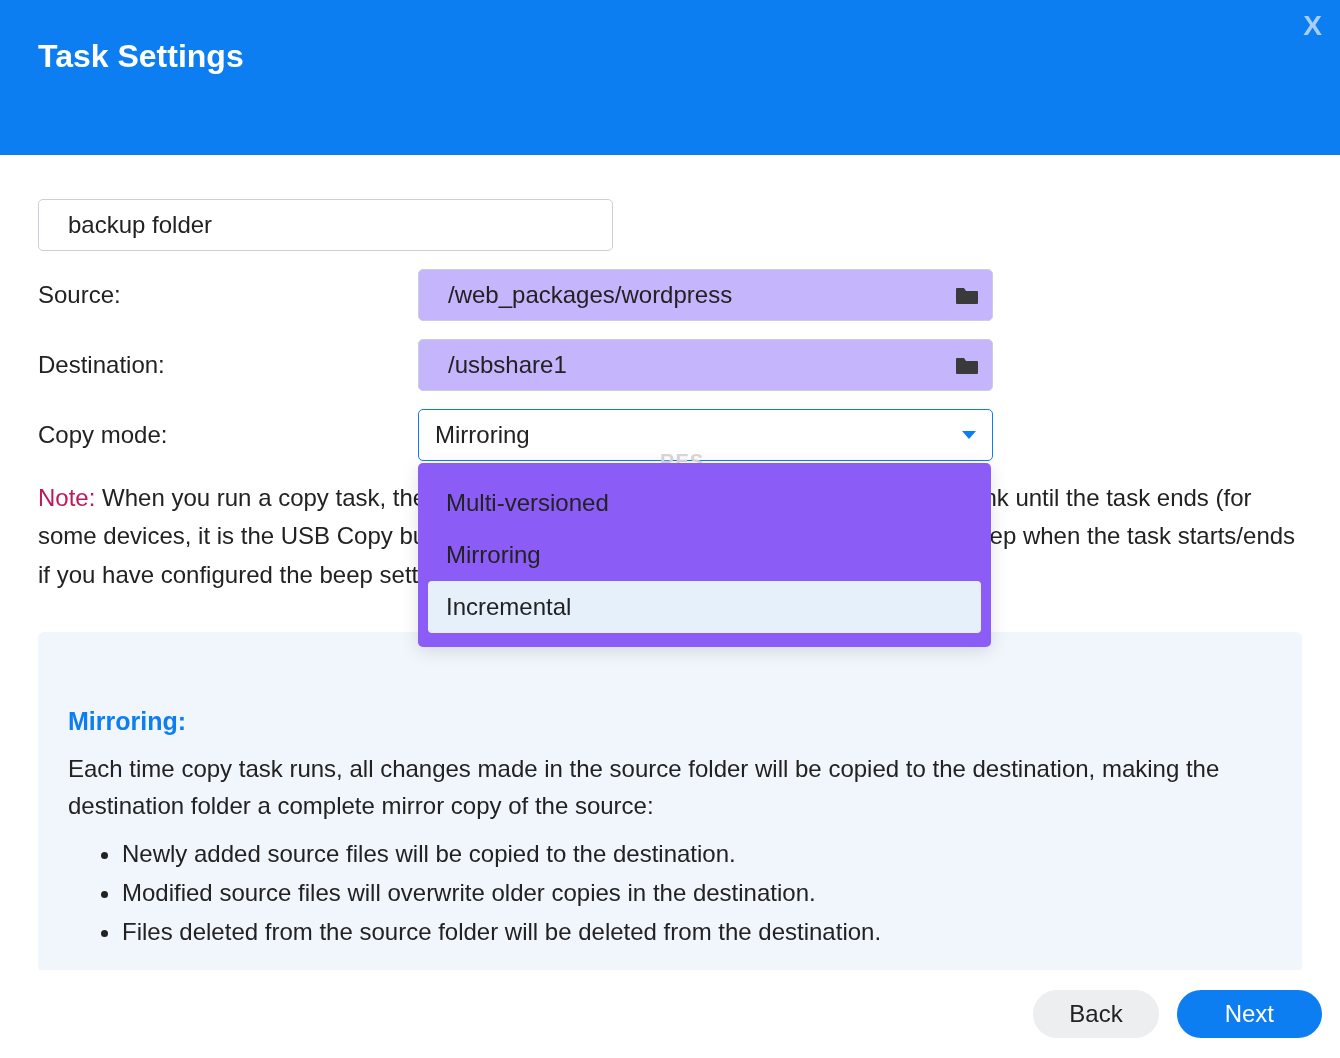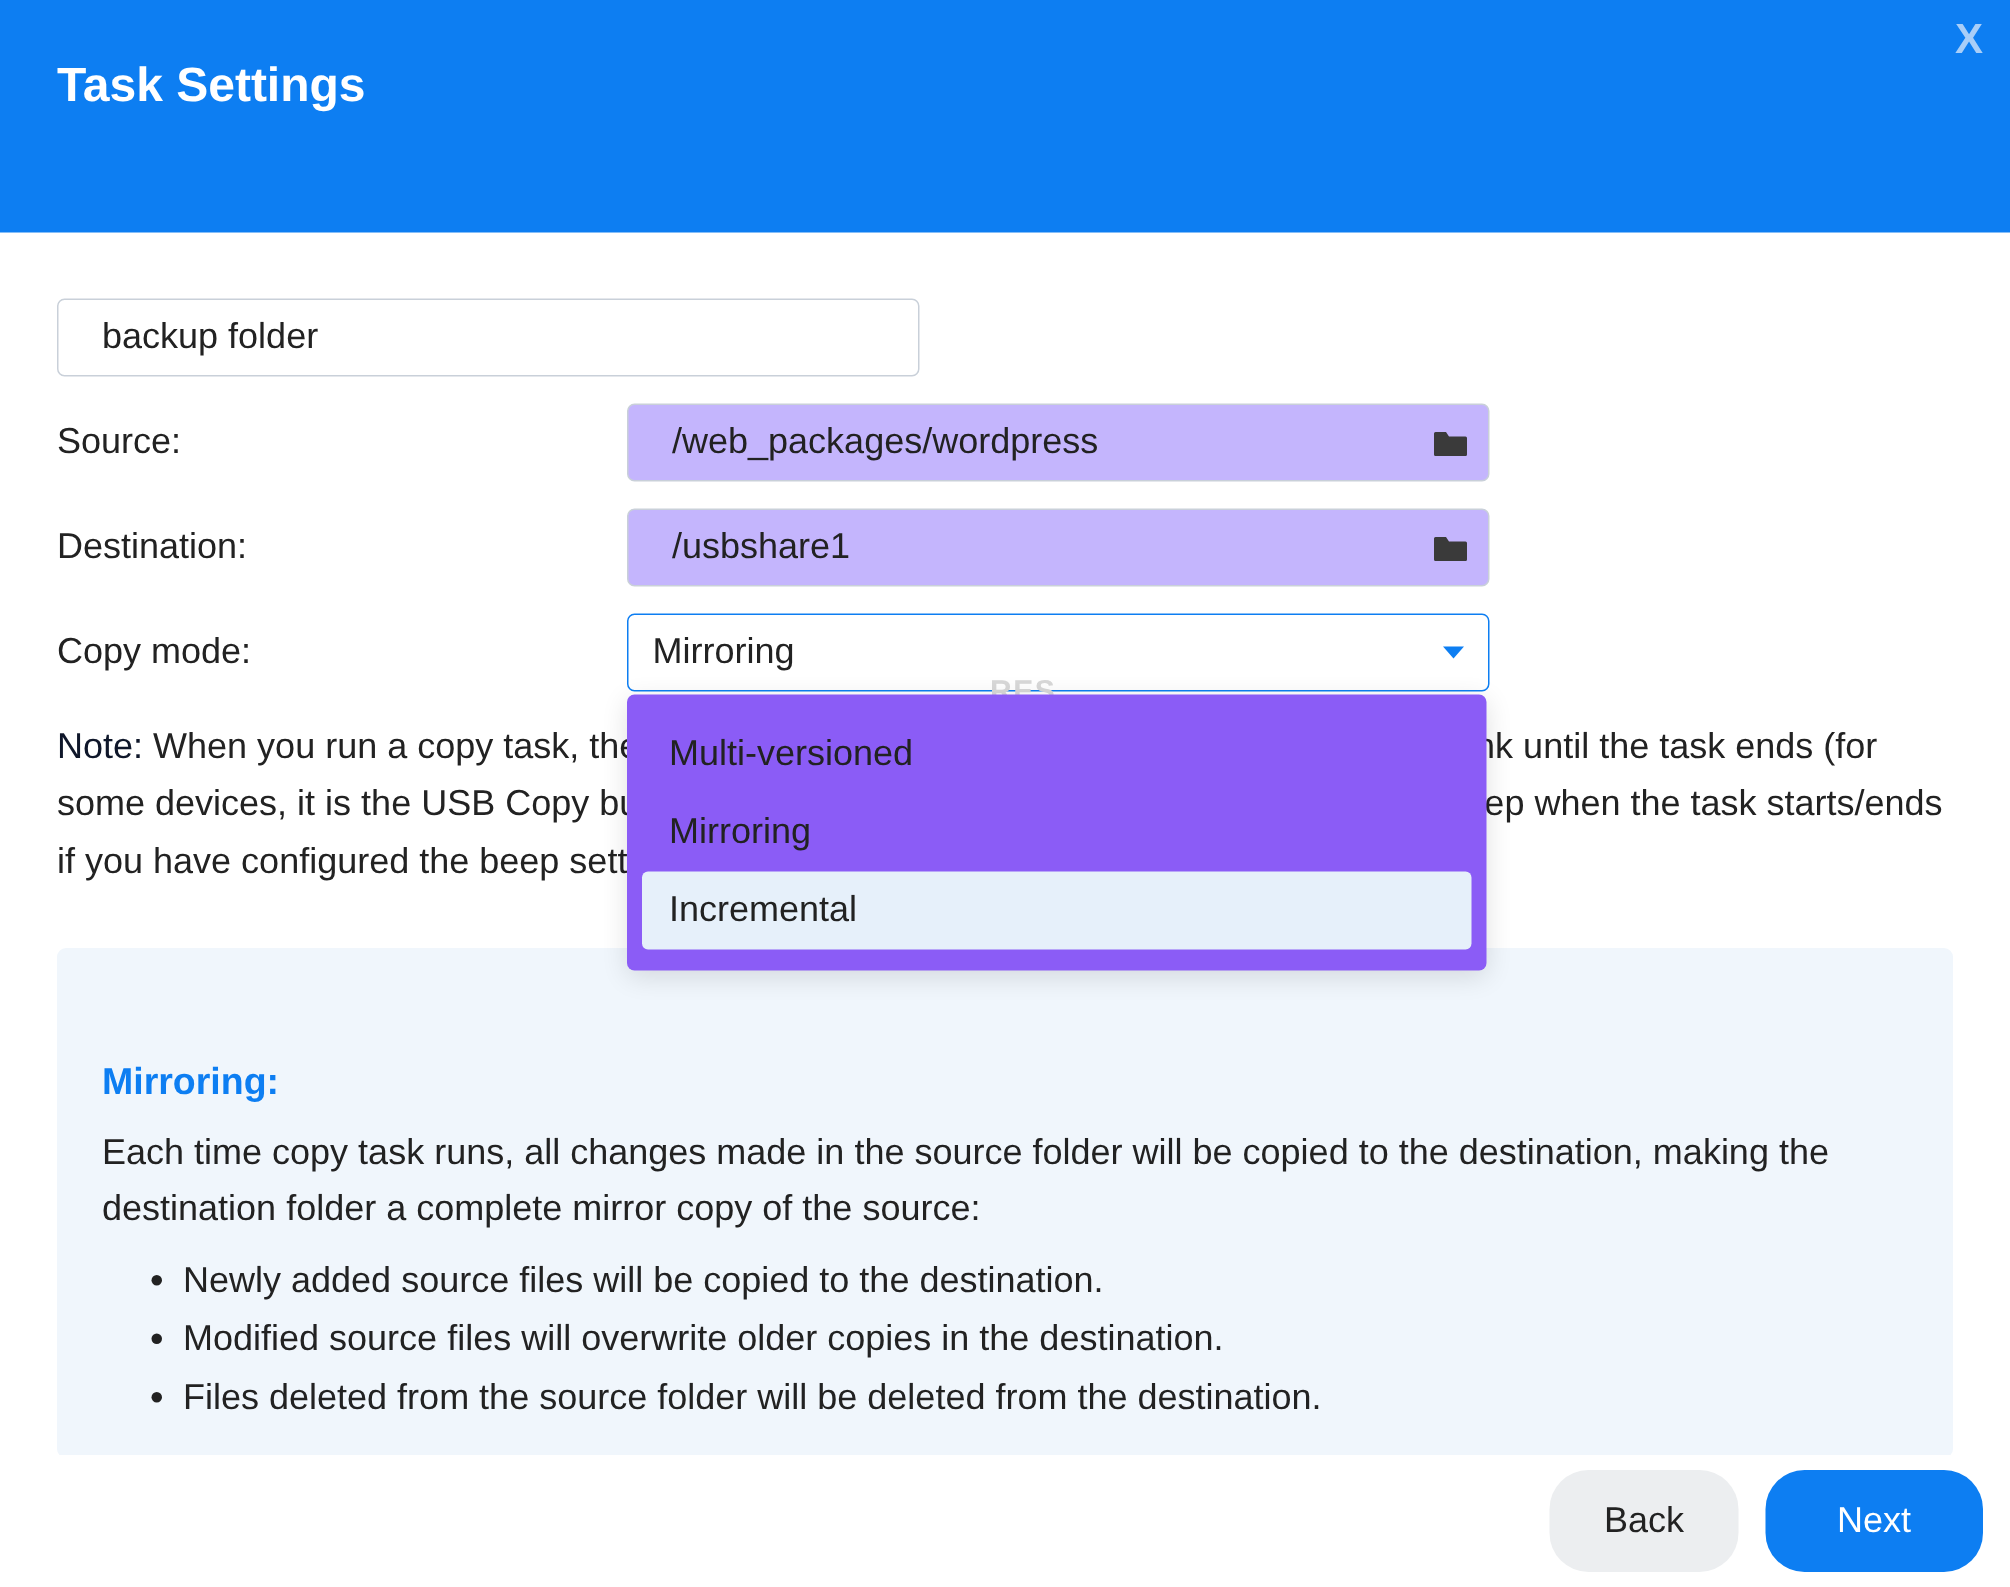--- a/index.html
+++ b/index.html
@@ -23,30 +23,30 @@
     .folder-icon svg { width: 24px; height: 20px; fill: #3a3a3a; }
     
     .select-box { width: 100%; height: 52px; border: 1.5px solid #0d7ef2; border-radius: 5px; padding: 0 16px; font-size: 24px; color: #222; background: #fff; display: flex; align-items: center; justify-content: space-between; cursor: pointer; }
     .caret-down { width: 0; height: 0; border-left: 7px solid transparent; border-right: 7px solid transparent; border-top: 8px solid #0d7ef2; }
     
     .dropdown-menu { position: absolute; top: 54px; left: 0; width: 573px; background: #8b5cf6; border-radius: 5px; box-shadow: 0 4px 18px rgba(0,0,0,0.12); padding: 14px 10px; z-index: 100; }
     .dropdown-item { padding: 12px 18px; font-size: 24px; color: #222; cursor: pointer; border-radius: 4px; }
     .dropdown-item.hover { background: #e6f0fa; }
     
     .note-text { font-size: 24px; color: #222; line-height: 1.6; margin-top: 12px; }
-    .note-label { color: #0f172a; }
+    .note-label { color: #be185d; }
     
     .info-panel { background: #f0f6fc; border-radius: 6px; margin-top: 38px; padding: 28px 30px 20px 30px; }
     .info-title { color: #0d7ef2; font-weight: bold; font-size: 25px; margin-bottom: 14px; margin-top: 47px; }
     .info-body { font-size: 24px; color: #222; line-height: 1.55; }
     .info-list { margin-top: 10px; padding-left: 54px; }
     .info-list li { font-size: 24px; color: #222; line-height: 1.55; margin-bottom: 2px; }
     
     .footer { position: absolute; bottom: 0; left: 0; right: 0; height: 88px; background: #fff; display: flex; justify-content: flex-end; align-items: center; padding-right: 18px; gap: 18px; }
-    .btn { height: 68px; padding: 0 36px; border-radius: 26px; font-size: 24px; font-family: inherit; border: none; cursor: pointer; }
+    .btn { height: 48px; padding: 0 36px; border-radius: 26px; font-size: 24px; font-family: inherit; border: none; cursor: pointer; }
     .btn-back { background: #eceef0; color: #222; }
     .btn-next { background: #0d7ef2; color: #ffffff; padding: 0 48px; }
     
     .watermark { position: absolute; top: 295px; left: 660px; color: #d8d8d8; font-size: 20px; font-weight: bold; z-index: 50; pointer-events: none; letter-spacing: 1px; }
   </style>
 </head>
 <body>
 
 <div class="header">
   <div class="window-title">Task Settings</div>

